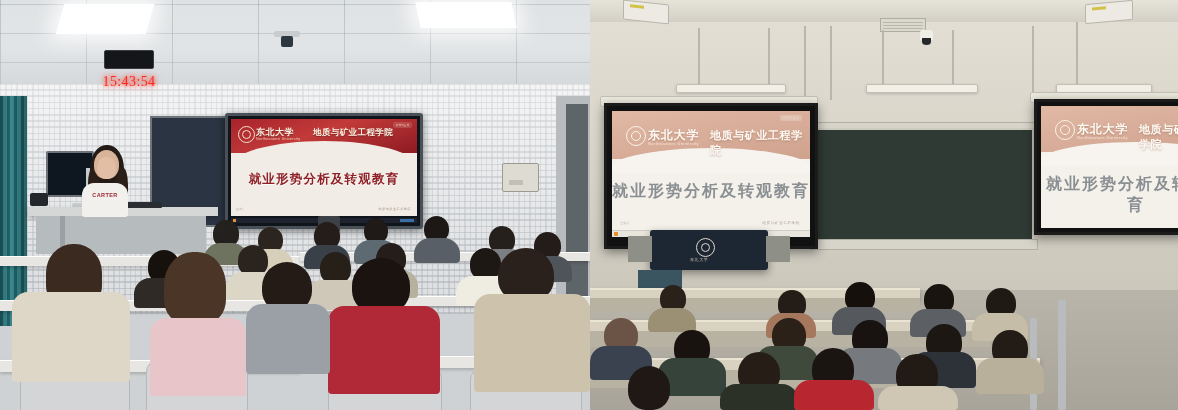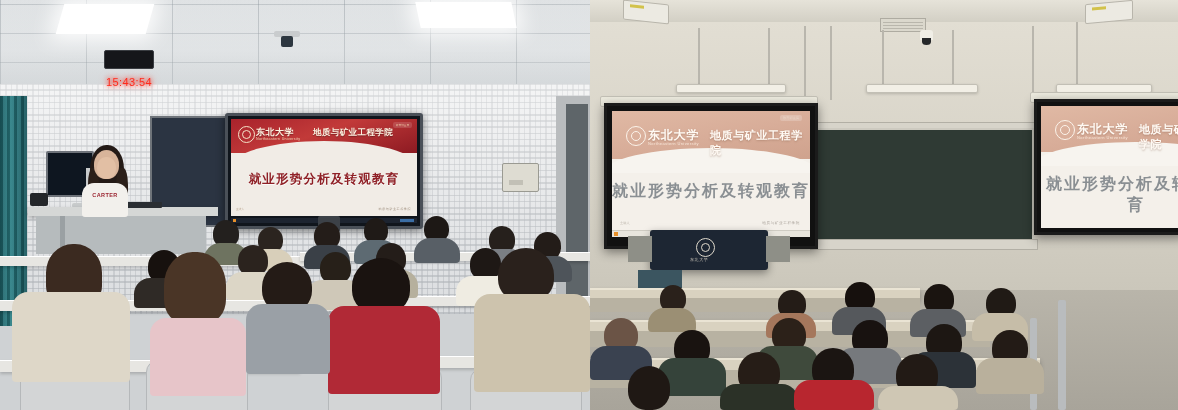--- a/index.html
+++ b/index.html
@@ -69,21 +69,21 @@
     text-shadow:0 1px 0 rgba(255,255,255,.8);}
   .l-foot-l{position:absolute;left:5px;bottom:5px;font-size:2.8px;color:#b9a38d;}
   .l-foot-r{position:absolute;right:6px;bottom:5px;font-size:3px;color:#9b8b7a;letter-spacing:.6px;}
   .l-taskbar{position:absolute;left:3px;bottom:3px;width:186px;height:5px;background:#1d2430;}
   .l-taskbar i{position:absolute;left:2px;top:1px;width:3px;height:3px;background:#e8902a;}
   .l-taskbar u{position:absolute;right:3px;top:1px;width:14px;height:3px;background:#3b6ea5;}
 
   
   .l-clock{position:absolute;left:104px;top:50px;width:48px;height:17px;background:#15161a;border:1.5px solid #3a3d42;border-radius:2px;
     display:flex;align-items:center;justify-content:center;}
-  .l-clock span{font-family:Liberation Sans, sans-serif;font-size:11px;color:#ff2a1c;letter-spacing:.4px;
+  .l-clock span{font-family:Liberation Serif, serif;font-size:14px;color:#ff2a1c;letter-spacing:.4px;
     text-shadow:0 0 4px #ff2a1c,0 0 8px rgba(255,40,28,.6);margin-top:44px;}
 
   
   .l-desk{position:absolute;left:28px;top:207px;width:190px;height:9px;background:#d5d7d6;box-shadow:0 2px 4px rgba(0,0,0,.25);}
   .l-desk2{position:absolute;left:36px;top:216px;width:170px;height:38px;background:#b6bbbd;}
   .l-deskleg{position:absolute;left:60px;top:216px;width:5px;height:52px;background:#9aa0a3;}
   .l-mon{position:absolute;left:46px;top:151px;width:44px;height:42px;background:#0e1620;border:2px solid #6d7279;border-radius:2px;}
   .l-monarm{position:absolute;left:86px;top:168px;width:5px;height:42px;background:#c8cbcc;}
   .l-monbase{position:absolute;left:72px;top:203px;width:34px;height:5px;background:#c8cbcc;border-radius:2px;}
   .l-kb{position:absolute;left:118px;top:202px;width:44px;height:6px;background:#2a2e33;border-radius:1px;}

